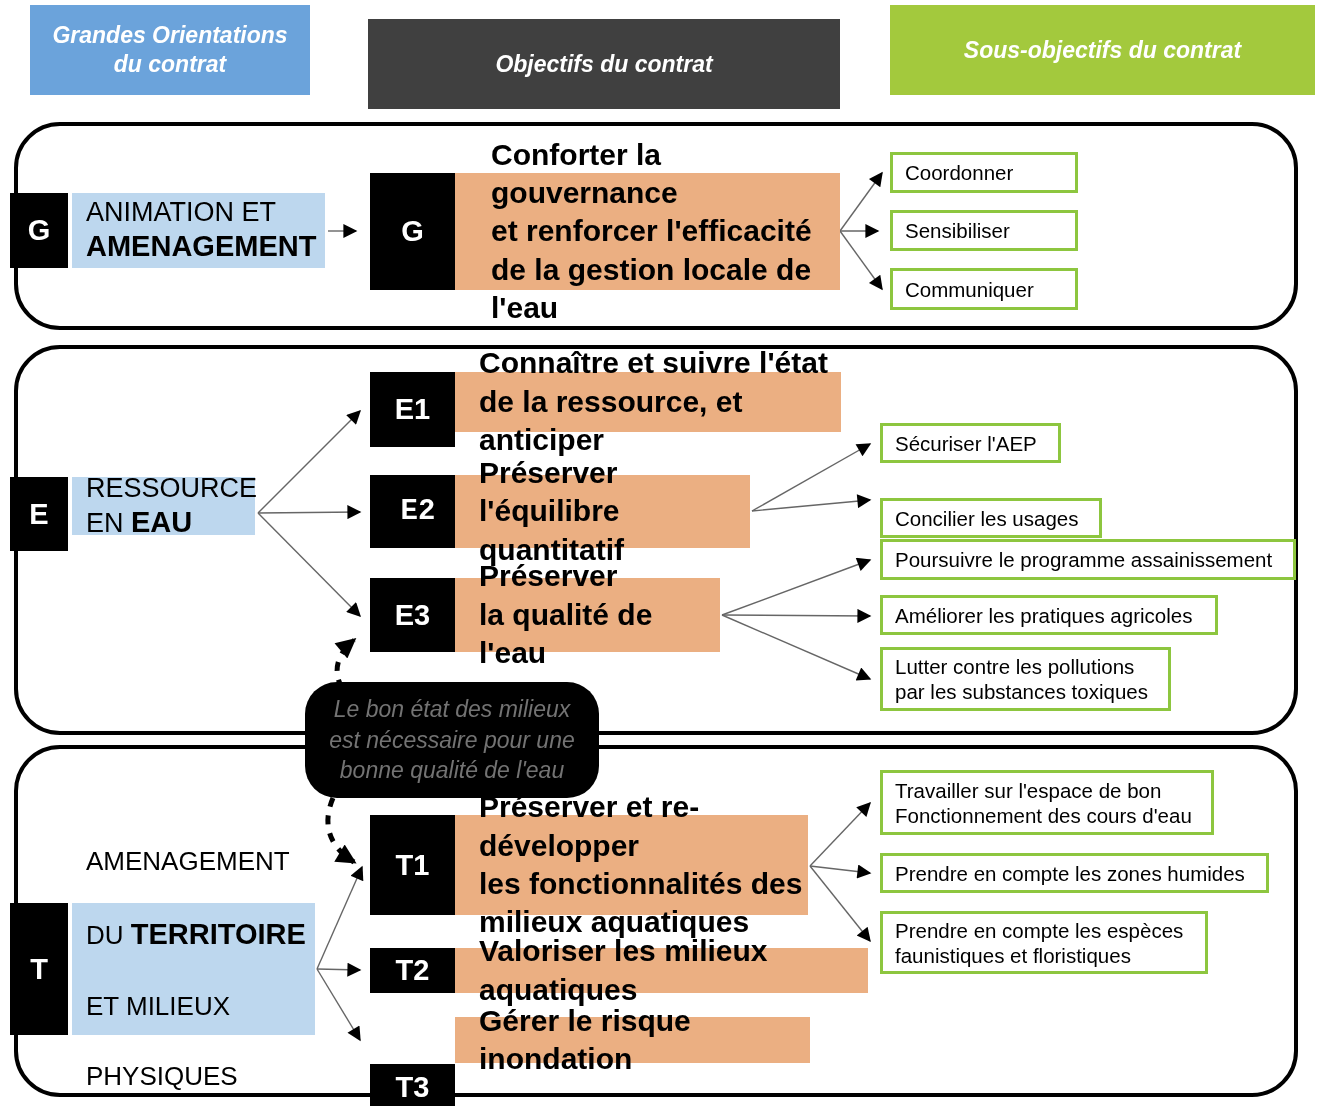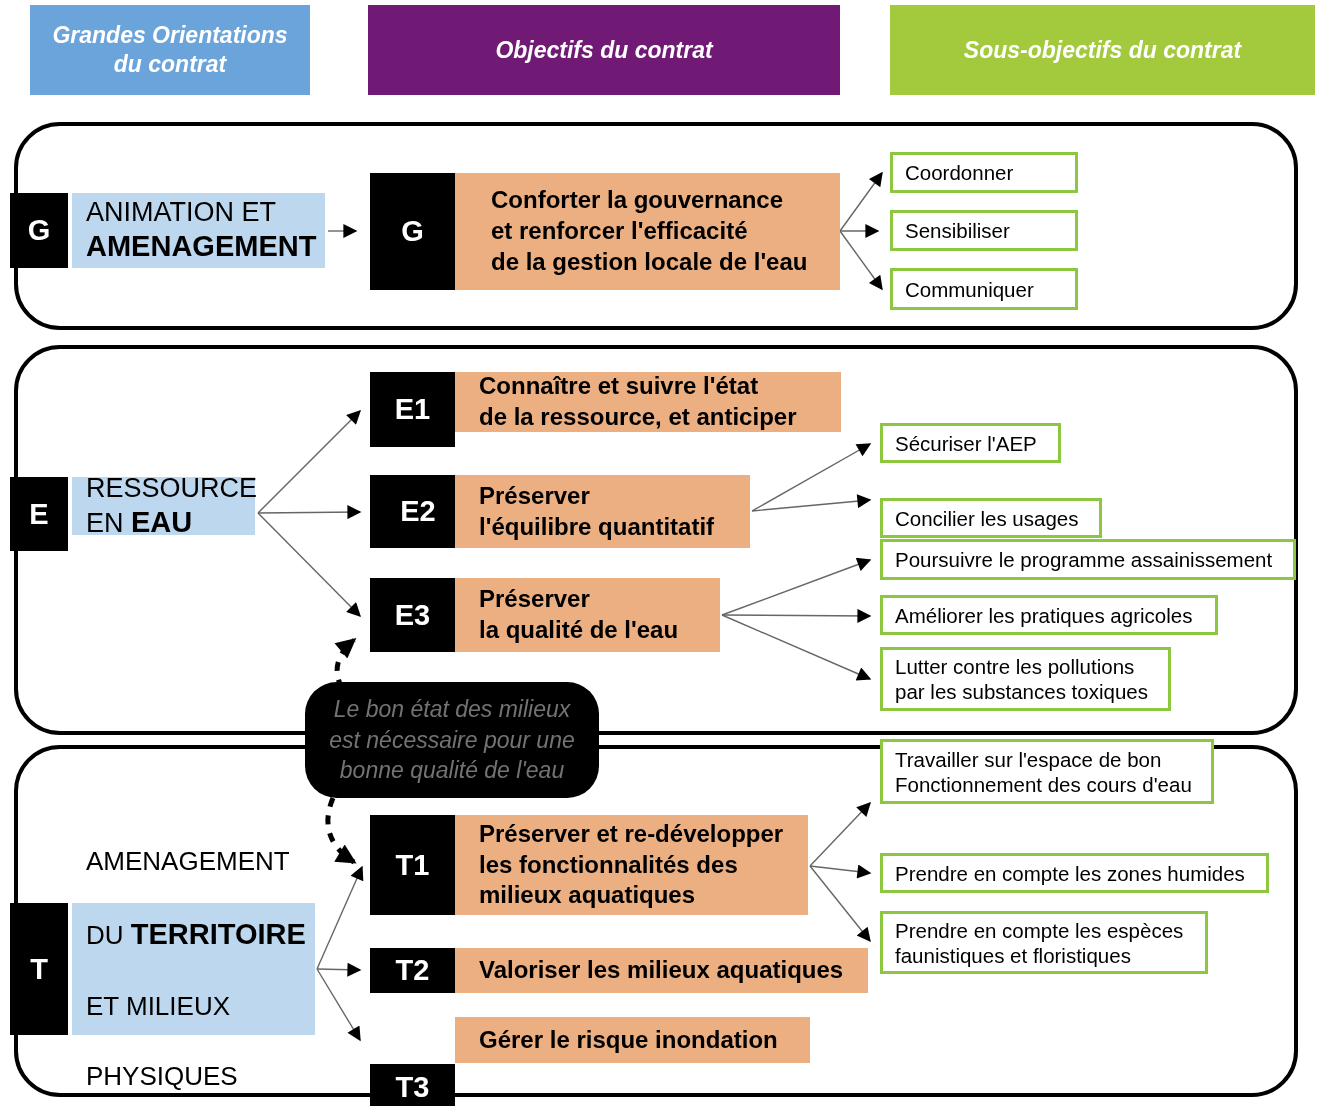--- a/index.html
+++ b/index.html
@@ -6,37 +6,37 @@
   .canvas{
     position:relative;width:1320px;height:1106px;background:#fff;
     font-family:"Liberation Sans", sans-serif;color:#000;overflow:hidden;
   }
   .hdr{
     position:absolute;display:flex;align-items:center;justify-content:center;
     color:#fff;font-weight:bold;font-style:italic;font-size:23px;
     text-align:center;white-space:pre-line;line-height:1.25;
   }
   .hdr-blue{background:#6BA3DB;}
-  .hdr-orange{background:#701a75;}
+  .hdr-orange{background:#404040;margin-top:14px;}
   .hdr-green{background:#A3C93D;}
   .sect{position:absolute;border:4px solid #000;border-radius:46px;box-sizing:border-box;z-index:1;}
   .svglayer{position:absolute;left:0;top:0;z-index:2;pointer-events:none;}
   .codebox{
     position:absolute;background:#000;color:#fff;font-weight:bold;
     display:flex;align-items:center;justify-content:center;font-size:29px;z-index:3;
   }
   .orient{
     position:absolute;background:#BDD7EE;display:flex;flex-direction:column;
     justify-content:center;padding-left:14px;font-size:27px;line-height:1.18;z-index:3;
     box-sizing:border-box;
   }
   .orient .b{font-weight:bold;font-size:29px;}
   .obj{
     position:absolute;background:#EBAF82;display:flex;flex-direction:column;
-    justify-content:center;font-weight:bold;font-size:24px;line-height:1.28;
+    justify-content:center;font-weight:bold;font-size:30px;line-height:1.28;
     padding-left:24px;white-space:pre-line;z-index:3;box-sizing:border-box;
   }
   .sub{
     position:absolute;background:#fff;border:3px solid #8DC63F;
     display:flex;align-items:center;padding-left:12px;font-size:20.5px;
     line-height:1.22;white-space:pre-line;z-index:3;box-sizing:border-box;
   }
   .bubble{
     position:absolute;background:#000;color:#737373;border-radius:32px;
     display:flex;align-items:center;justify-content:center;text-align:center;
@@ -114,21 +114,21 @@
   <div class="codebox" style="left:10px;top:477px;width:58px;height:74px;">E</div>
   <div class="orient" style="left:72px;top:477px;width:183px;height:58px;">
     <span>RESSOURCE</span>
     <span><span>EN </span><span class="b">EAU</span></span>
   </div>
 
   <div class="codebox" style="left:370px;top:372px;width:85px;height:75px;">E1</div>
   <div class="obj" style="left:455px;top:372px;width:386px;height:60px;">Connaître et suivre l'état
 de la ressource, et anticiper</div>
 
-  <div class="codebox" style="left:370px;top:475px;width:96px;height:73px;">E2</div>
+  <div class="codebox" style="left:370px;top:475px;width:96px;height:73px;font-family:Liberation Mono, monospace;">E2</div>
   <div class="obj" style="left:455px;top:475px;width:295px;height:73px;">Préserver
 l'équilibre quantitatif</div>
   <div class="sub" style="left:880px;top:423px;width:181px;height:40px;">Sécuriser l'AEP</div>
   <div class="sub" style="left:880px;top:498px;width:222px;height:40px;">Concilier les usages</div>
 
   <div class="codebox" style="left:370px;top:578px;width:85px;height:74px;">E3</div>
   <div class="obj" style="left:455px;top:578px;width:265px;height:74px;">Préserver
 la qualité de l'eau</div>
   <div class="sub" style="left:880px;top:539px;width:416px;height:41px;">Poursuivre le programme assainissement</div>
   <div class="sub" style="left:880px;top:595px;width:338px;height:40px;">Améliorer les pratiques agricoles</div>
@@ -144,21 +144,21 @@
     <span>AMENAGEMENT</span>
     <span><span>DU </span><span class="b">TERRITOIRE</span></span>
     <span>ET MILIEUX</span>
     <span>PHYSIQUES</span>
   </div>
 
   <div class="codebox" style="left:370px;top:815px;width:85px;height:100px;">T1</div>
   <div class="obj" style="left:455px;top:815px;width:353px;height:100px;">Préserver et re-développer
 les fonctionnalités des
 milieux aquatiques</div>
-  <div class="sub" style="left:880px;top:739px;width:334px;height:65px;">Travailler sur l'espace de bon
+  <div class="sub" style="left:880px;top:770px;width:334px;height:65px;">Travailler sur l'espace de bon
 Fonctionnement des cours d'eau</div>
   <div class="sub" style="left:880px;top:853px;width:389px;height:40px;">Prendre en compte les zones humides</div>
   <div class="sub" style="left:880px;top:911px;width:328px;height:63px;">Prendre en compte les espèces
 faunistiques et floristiques</div>
 
   <div class="codebox" style="left:370px;top:948px;width:85px;height:45px;">T2</div>
   <div class="obj" style="left:455px;top:948px;width:413px;height:45px;">Valoriser les milieux aquatiques</div>
 
   <div class="codebox" style="left:370px;top:1064px;width:85px;height:46px;">T3</div>
   <div class="obj" style="left:455px;top:1017px;width:355px;height:46px;">Gérer le risque inondation</div>

